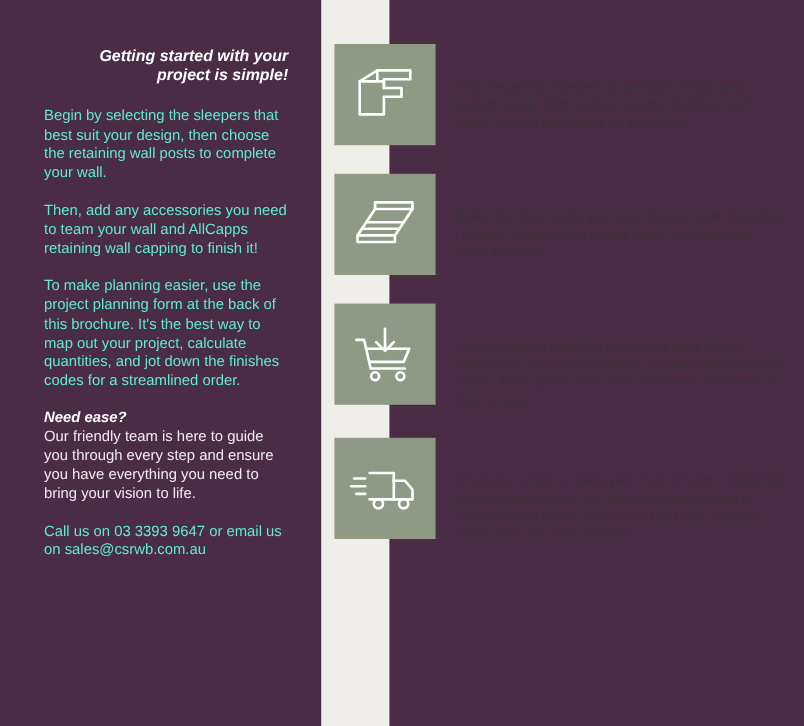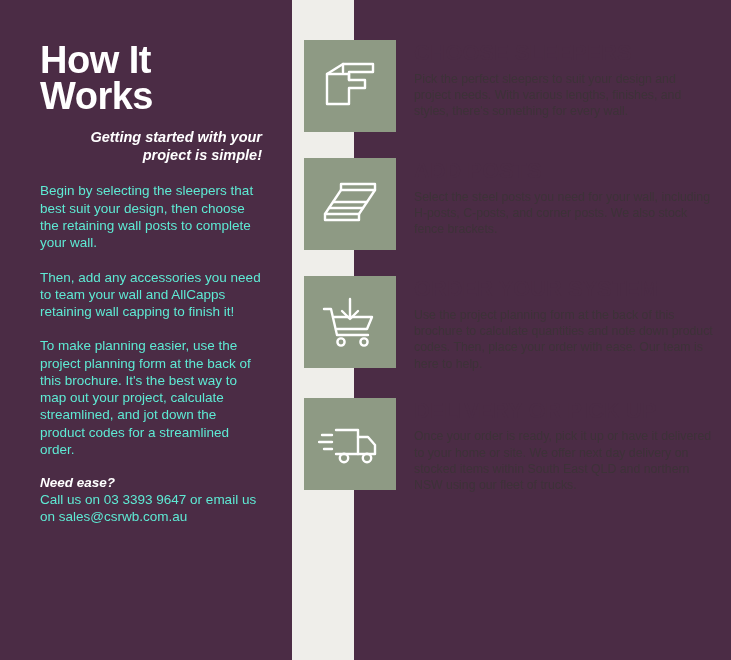--- a/index.html
+++ b/index.html
@@ -131,26 +131,26 @@
   .step--2 { margin-top: 12px; }
   .step--3 { margin-top: 16px; }
   .step--4 { margin-top: 18px; }
 </style>
 </head>
 <body>
 
 <div class="page">
 
   <div class="left-panel">
-    <h1 class="title">How It Works</h1>
     <p class="subtitle">Getting started with your project is simple!</p>
     <p class="body-para">Begin by selecting the sleepers that best suit your design, then choose the retaining wall posts to complete your wall.</p>
     <p class="body-para">Then, add any accessories you need to team your wall and AllCapps retaining wall capping to finish it!</p>
-    <p class="body-para">To make planning easier, use the project planning form at the back of this brochure. It's the best way to map out your project, calculate streamlined, and jot down the product codes for a streamlined order.</p>
+    <p class="body-para">To make planning easier, use the project planning form at the back of this brochure. It's the best way to map out your project, calculate quantities, and jot down the finishes codes for a streamlined order.</p>
     <p class="help-head">Need ease?</p>
+    <p class="help-para">Our friendly team is here to guide you through every step and ensure you have everything you need to bring your vision to life.</p>
     <p class="body-para">Call us on 03 3393 9647 or email us on sales@csrwb.com.au</p>
   </div>
 
   <div class="stripe"></div>
 
   <div class="right-panel">
     <div class="steps">
 
       <div class="step step--1">
         <div class="icon-box">

